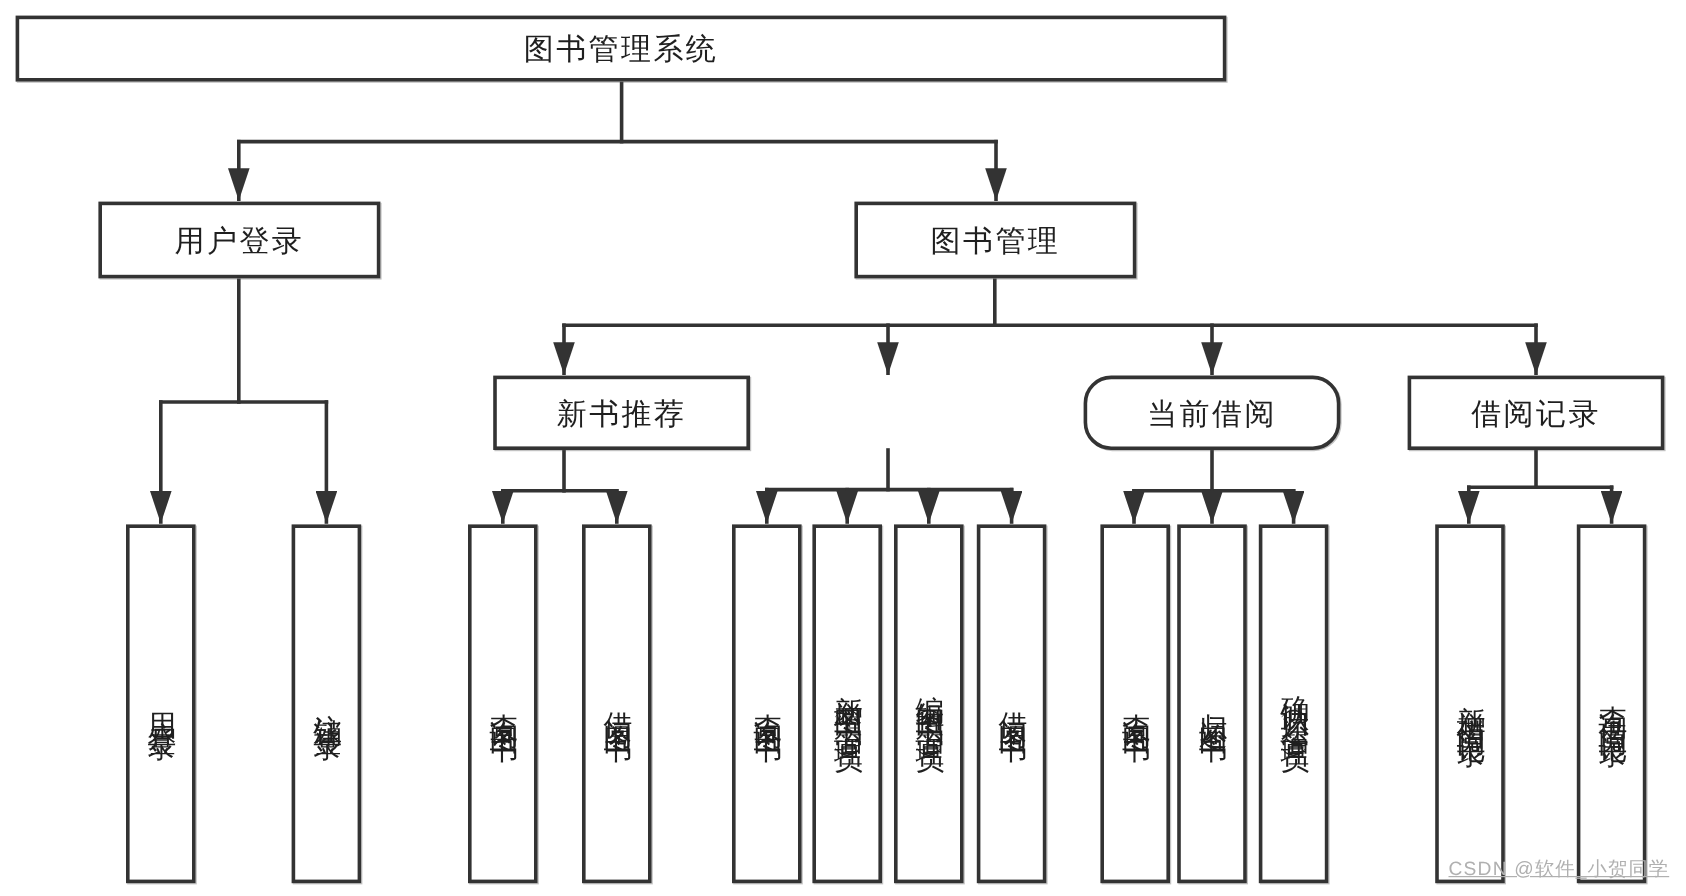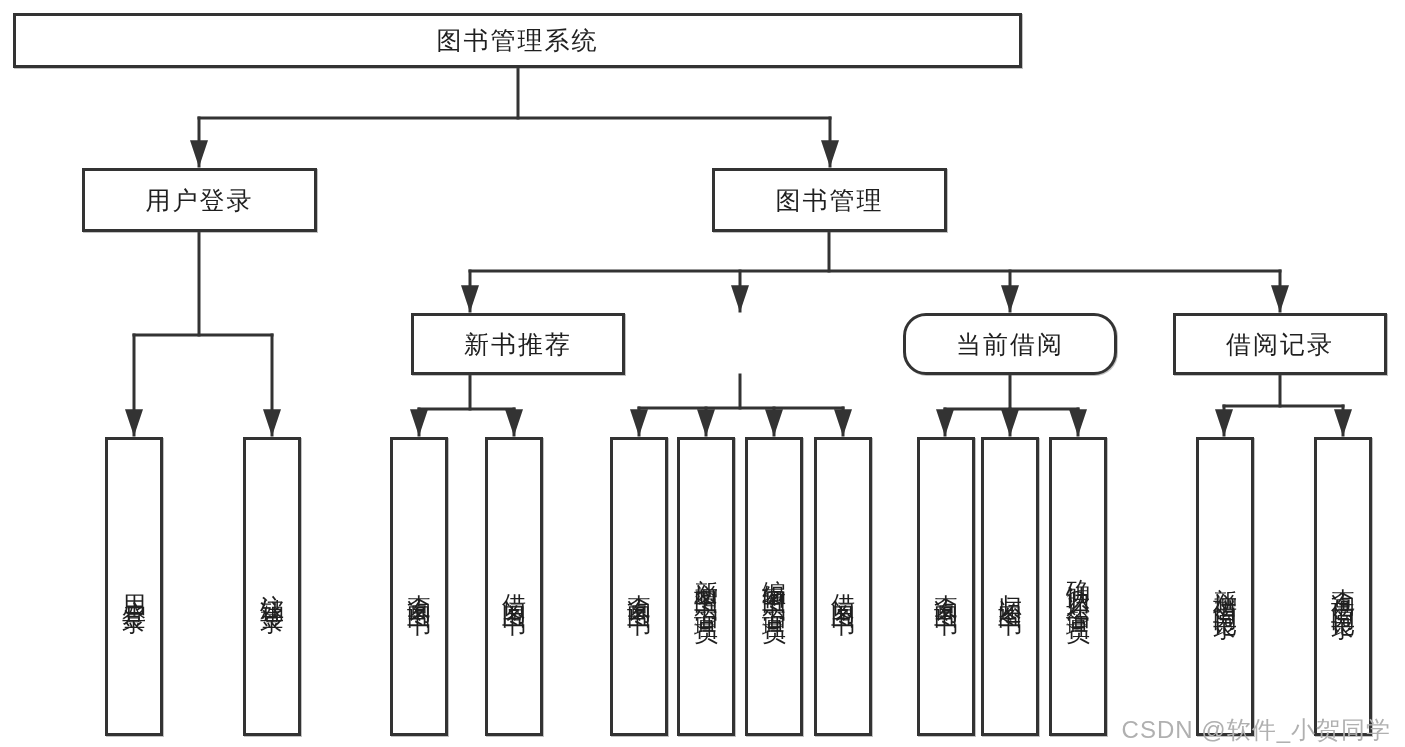--- a/index.html
+++ b/index.html
@@ -50,23 +50,24 @@
     writing-mode: vertical-rl;
     text-orientation: mixed;
     font-size: 24px;
     letter-spacing: 6px;
     line-height: 1;
   }
   .watermark {
     position: absolute;
     top: 714px;
     right: 14px;
-    font-size: 24px;
+    font-size: 16px;
     letter-spacing: 1px;
     color: #b0b0b0;
+    text-decoration: underline;
   }
 </style>
 </head>
 <body>
 
 <div class="stage">
 
   <svg class="connectors" viewBox="0 0 1405 747" xmlns="http://www.w3.org/2000/svg">
     <defs>
       <marker id="arrow" markerWidth="9" markerHeight="6" refX="8.6" refY="3" orient="auto" markerUnits="strokeWidth">

